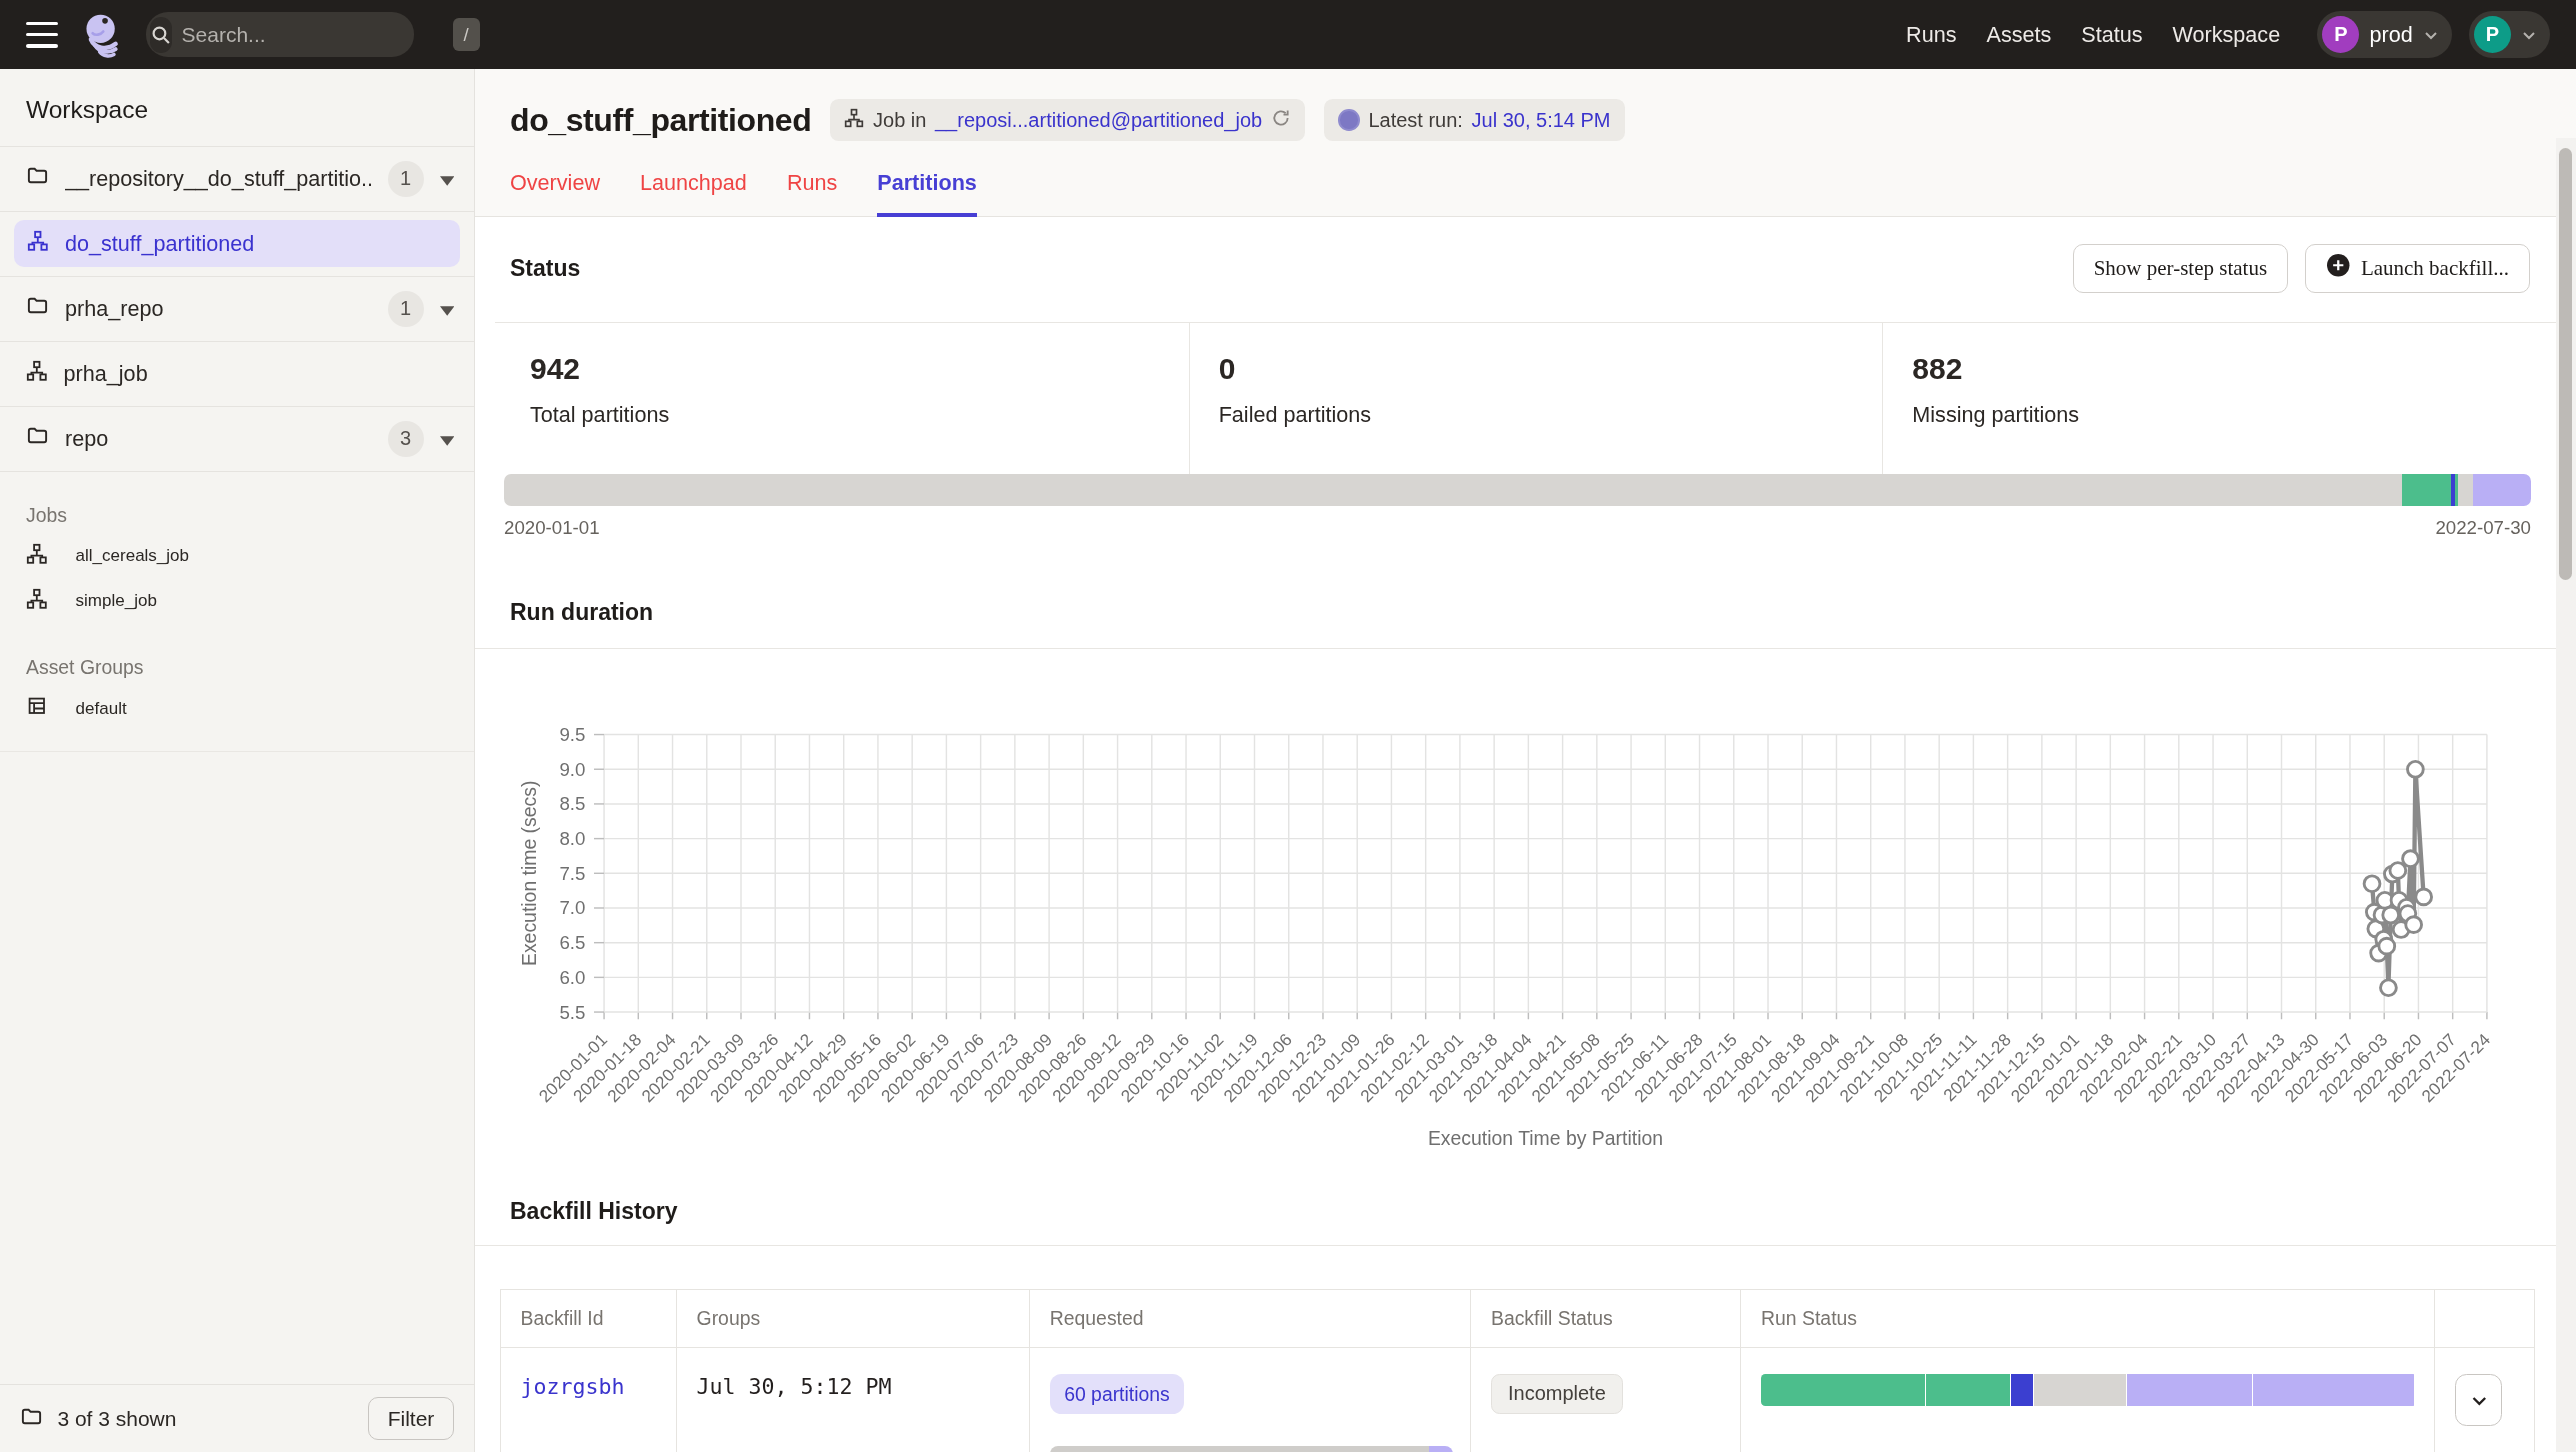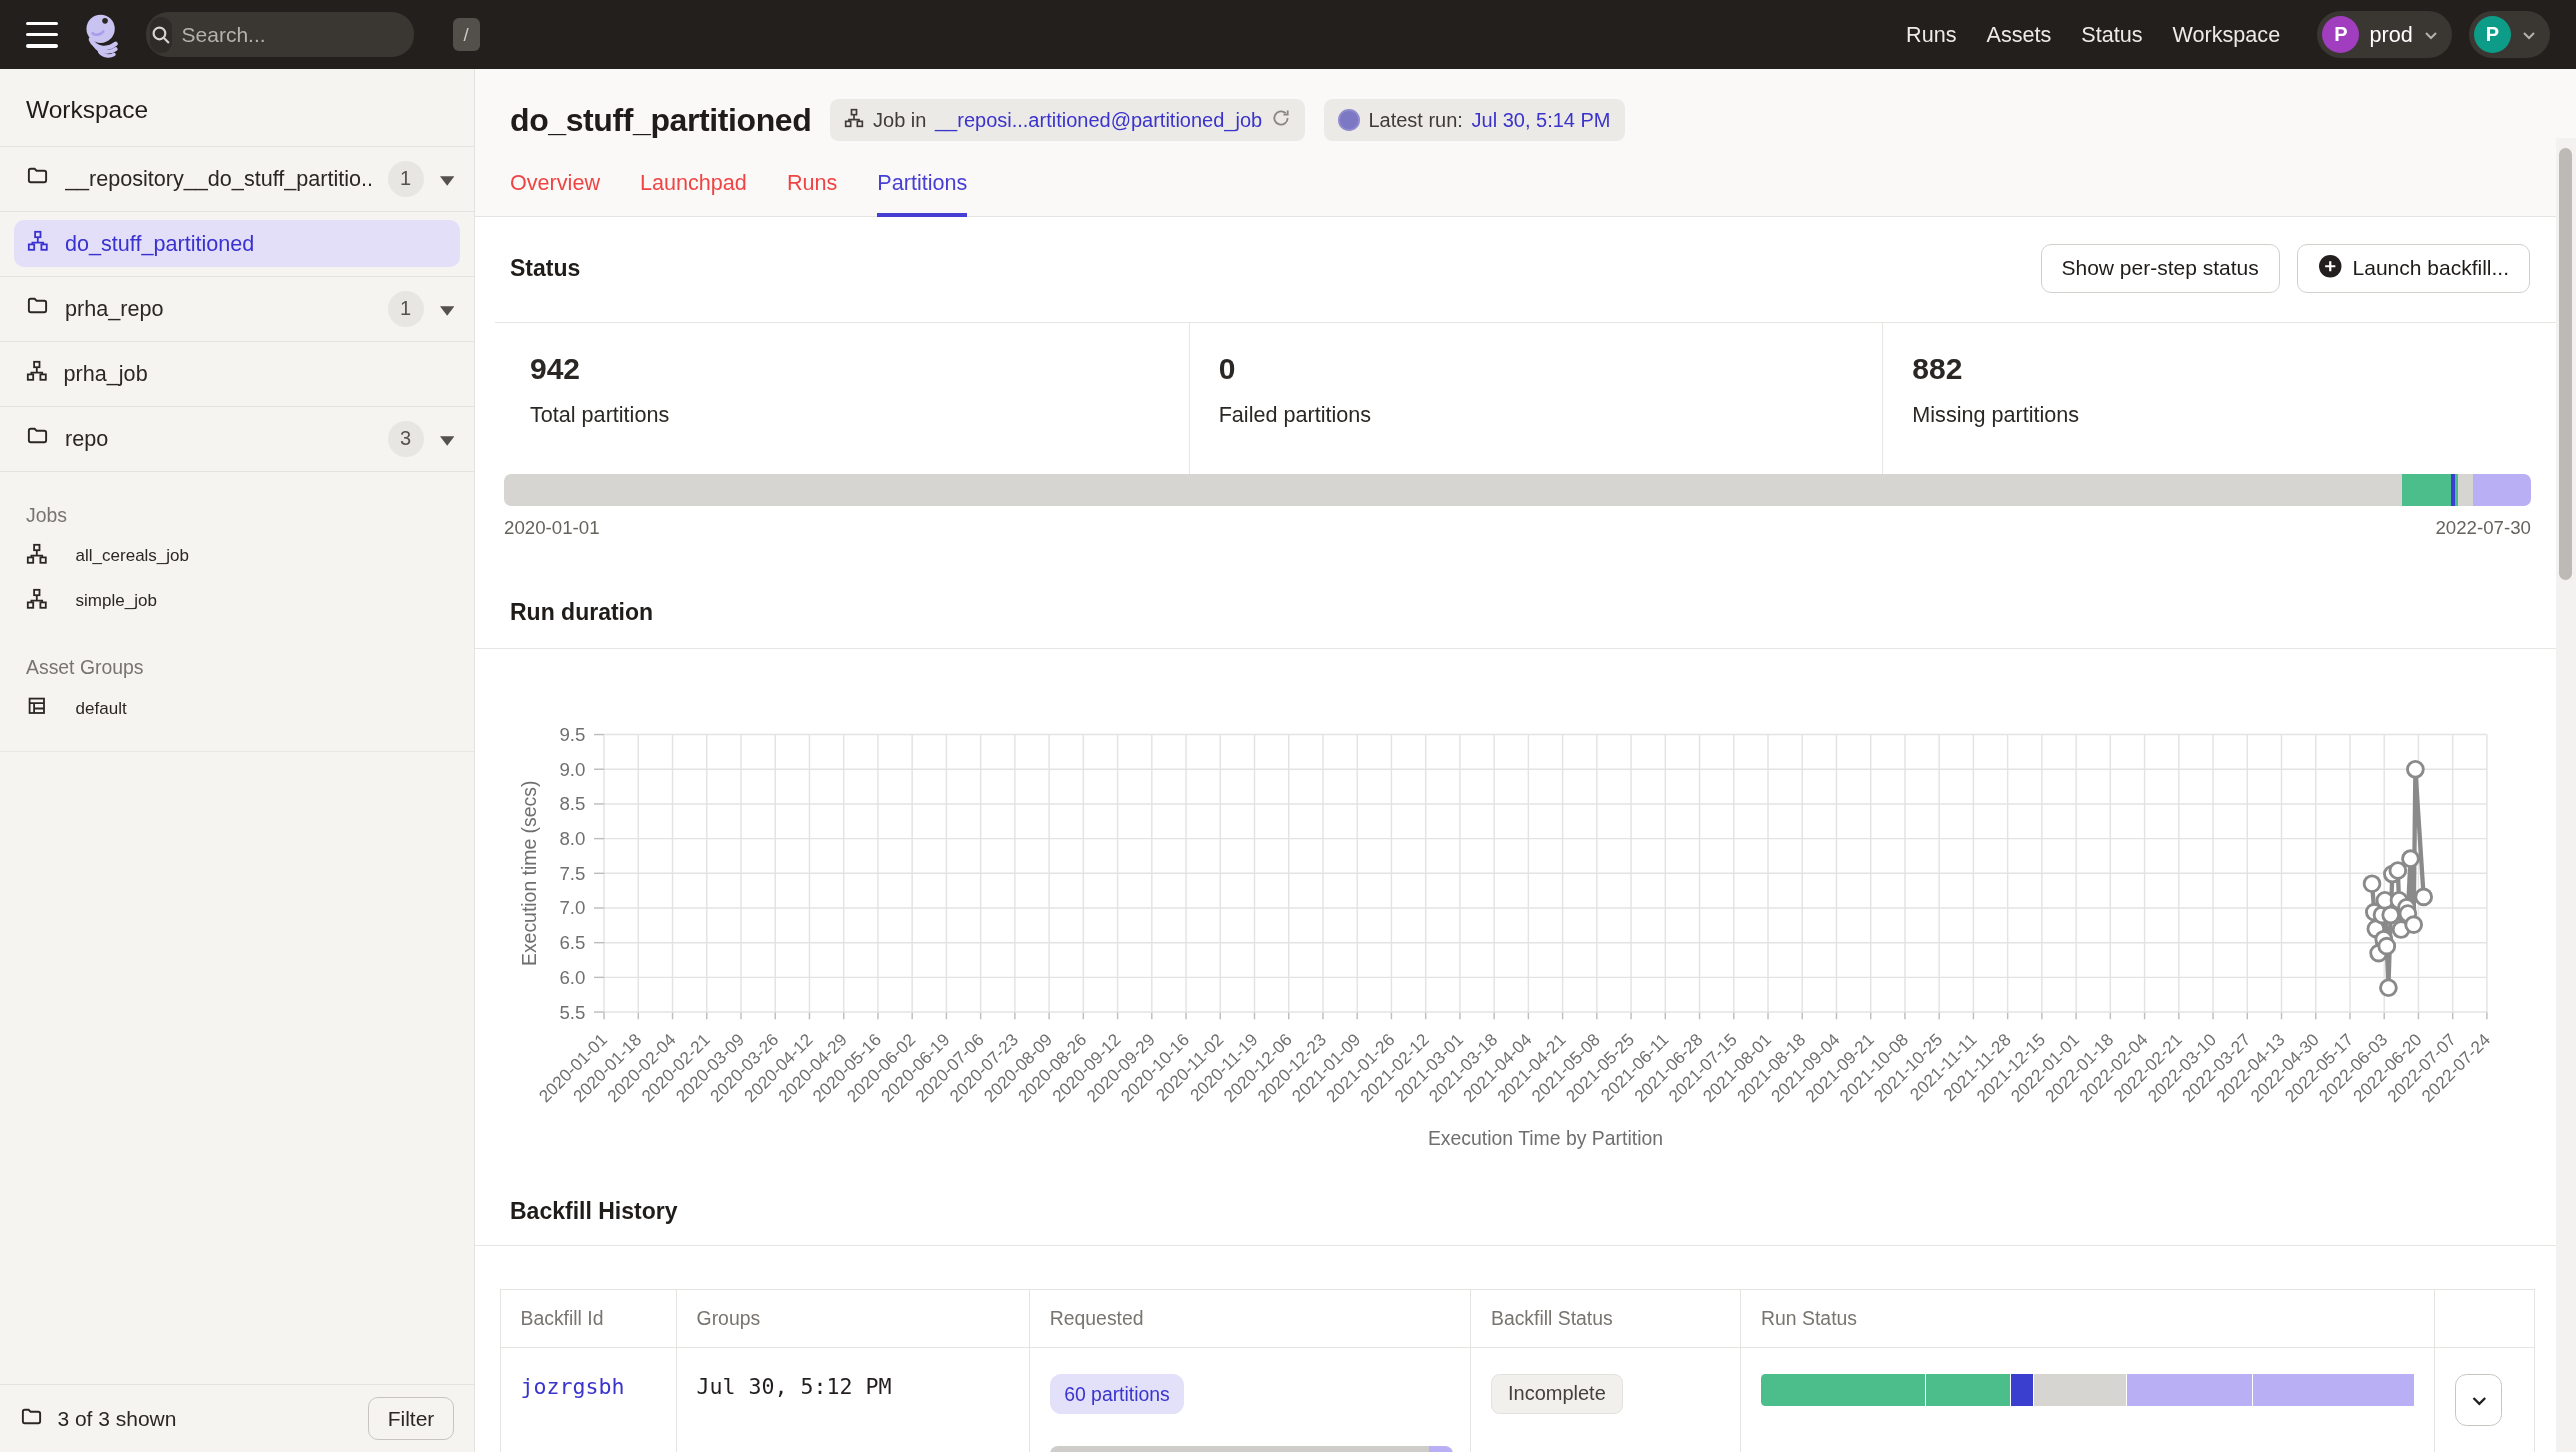--- a/index.html
+++ b/index.html
@@ -66,29 +66,29 @@
   .title-row { display:flex; align-items:center; gap:18.7px; }
   .page-title { font-size:32px; font-weight:bold; color:#1f1c1a; letter-spacing:-0.4px; }
   .tagpill { background:#eceae6; border-radius:8.6px; height:42px; display:flex;
     align-items:center; gap:8.6px; padding:0 14.4px; font-size:20px; color:#3f3b38; }
   .tagpill a { color:#3a33cc; text-decoration:none; cursor:pointer; }
   .run-dot { width:21.6px; height:21.6px; border-radius:10.8px; background:#7d78c4;
     border:2.9px solid #8f8bce; }
   .tabs { display:flex; gap:40px; margin-top:29px; }
   .tab { font-size:21.6px; color:#ef4444; padding-bottom:17.3px; border-bottom:4.3px solid transparent;
     margin-bottom:-1.4px; cursor:pointer; }
-  .tab.active { color:#473fd4; border-bottom-color:#473fd4; font-weight:400; }
+  .tab.active { color:#473fd4; border-bottom-color:#473fd4; font-weight:700; }
 
   .status-head { display:flex; align-items:center; justify-content:space-between;
     padding:27px 46px 0 35px; }
   .sec-heading { font-size:23px; font-weight:bold; color:#1f1c1a; }
   .head-btns { display:flex; gap:17.3px; }
   .btn-white { background:#fff; border:1.4px solid #d3d0cc; border-radius:10px; height:49px;
     padding:0 20px; font-size:21px; color:#1f1c1a; display:flex; align-items:center; gap:10px;
-    cursor:pointer; font-family:Liberation Sans, sans-serif; }
+    cursor:pointer; font-family:Liberation Serif, serif; }
 
   .counts { display:grid; grid-template-columns:1fr 1fr 1fr; border-top:1.4px solid #e8e6e2;
     margin-top:29px;margin-left:20px; }
   .count-cell { padding:29px 0 46px 35px; }
   .count-cell + .count-cell { border-left:1.4px solid #e8e6e2; padding-left:29px; }
   .count-val { font-size:30px; font-weight:bold; color:#2b2724; }
   .count-lbl { font-size:21.6px; color:#2b2724; margin-top:16px; }
 
   .pbar-wrap { padding:0 45px 0 29px; }
   .pbar { height:32px; border-radius:7.2px; overflow:hidden; display:flex; }

